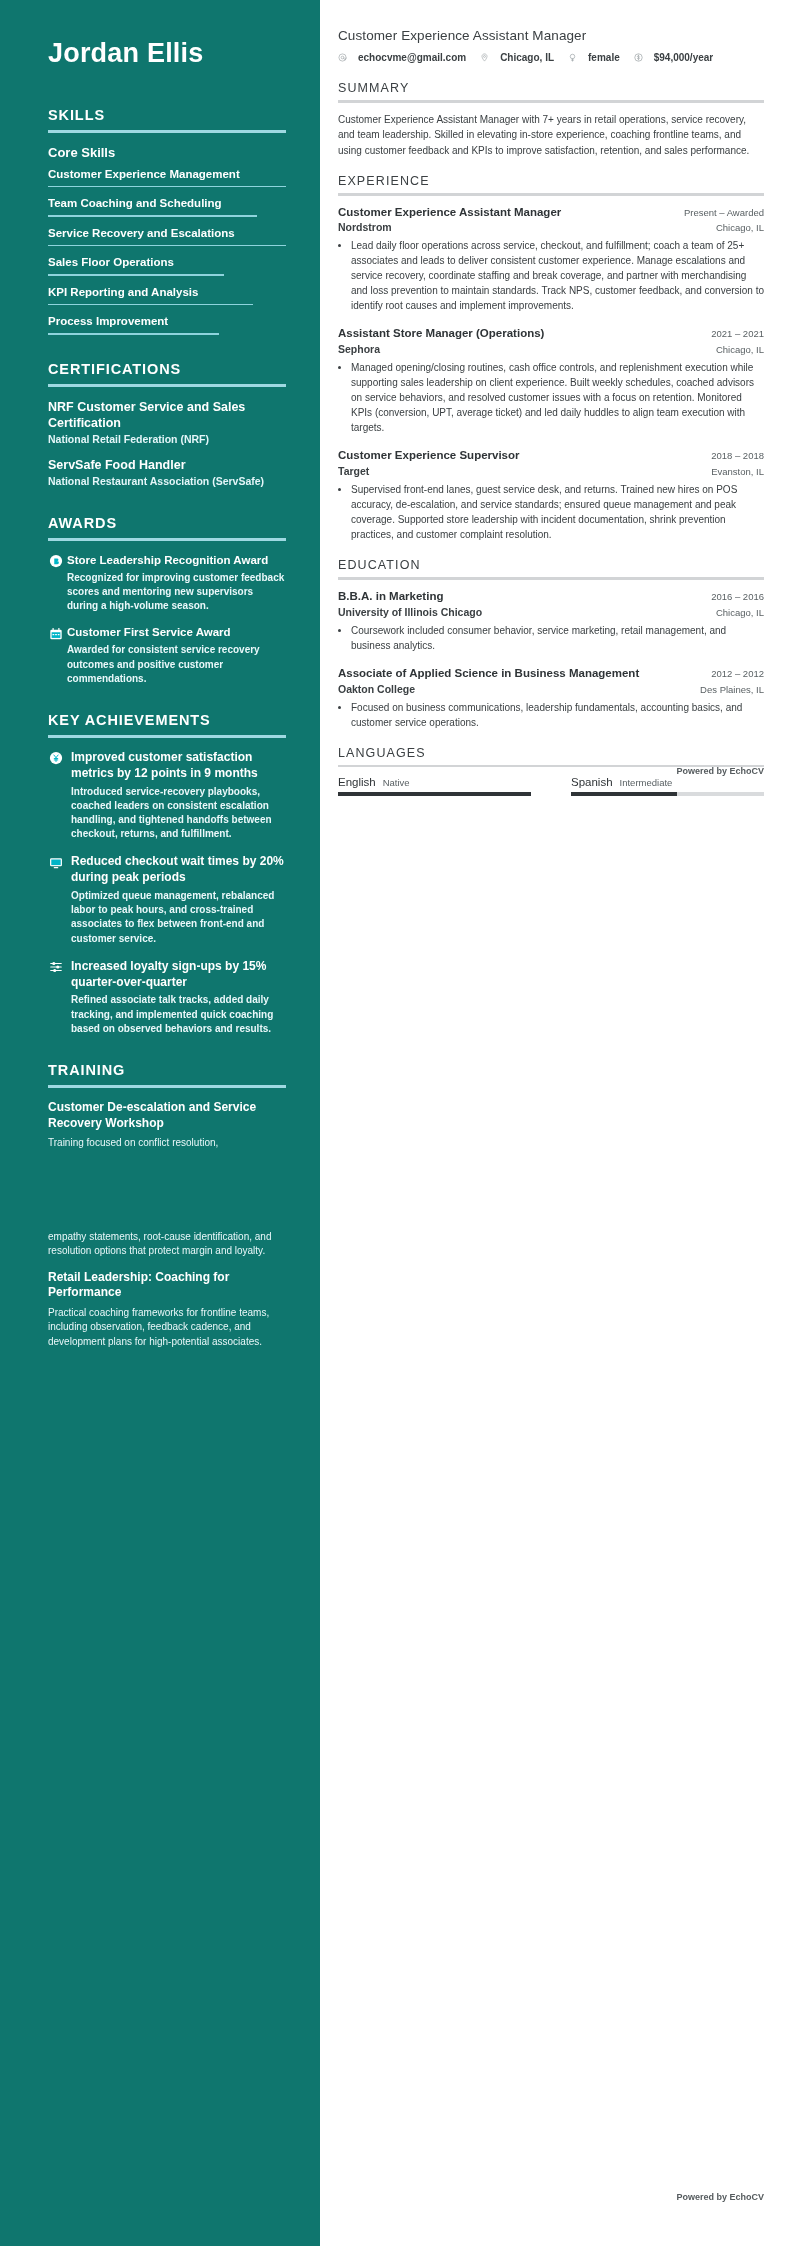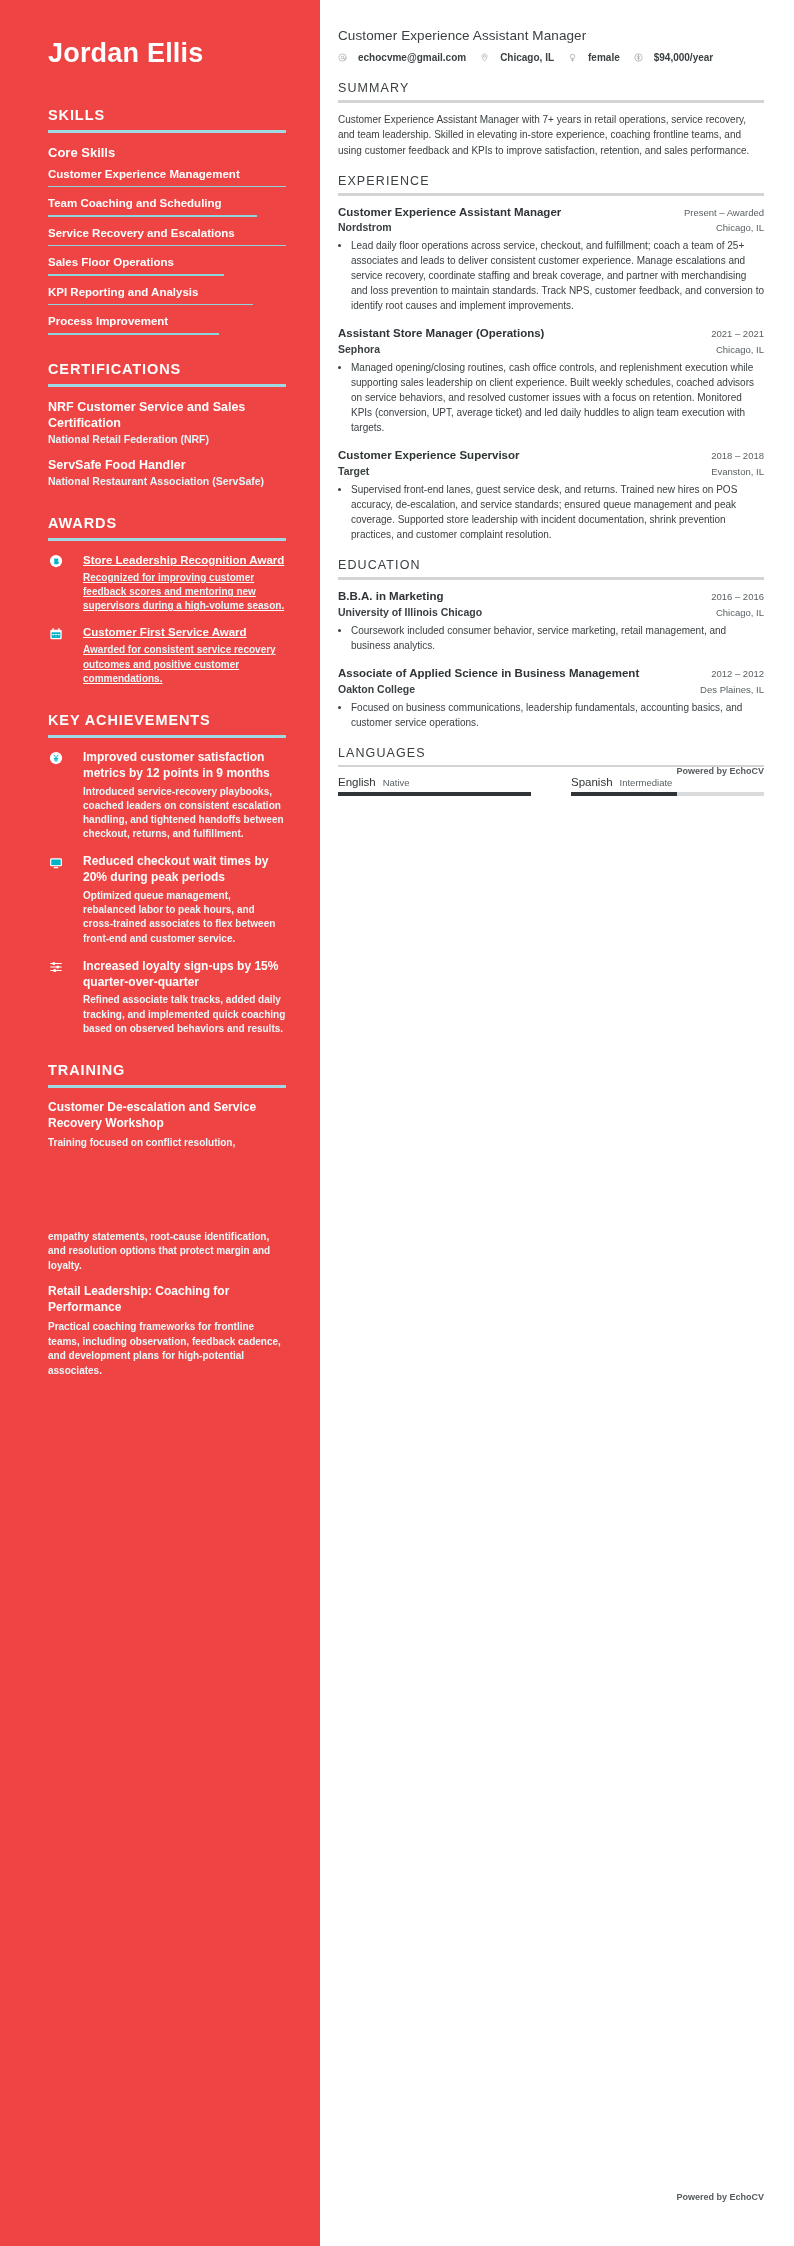--- a/index.html
+++ b/index.html
@@ -16,21 +16,21 @@
     min-height: 2246px;
     background: #ffffff;
     display: flex;
     align-items: stretch;
   }
 
   
   .sidebar {
     width: 320px;
     min-width: 320px;
-    background: #ef4444;
+    background: #0f766e;
     color: #ffffff;
     padding: 38px 34px 40px 48px;
   }
 
   .name {
     font-size: 27px;
     font-weight: bold;
     letter-spacing: 0.2px;
     line-height: 1.15;
     margin-bottom: 38px;
@@ -82,24 +82,23 @@
   .cert-org {
     font-size: 10.5px;
     font-weight: bold;
     color: #e4f6f9;
     margin-top: 2px;
     line-height: 1.3;
   }
 
   .award-item {
     display: flex;
-    gap: 20px;
+    gap: 4px;
     margin-bottom: 12px;
     align-items: flex-start;
-    text-decoration: underline;
   }
   .award-icon {
     width: 15px;
     min-width: 15px;
     height: 15px;
     margin-top: 1px;
     display: flex;
     align-items: center;
     justify-content: center;
   }
@@ -114,21 +113,21 @@
   .award-desc {
     font-size: 10px;
     line-height: 1.42;
     color: #eaf8fa;
     margin-top: 3px;
     font-weight: bold;
   }
 
   .ach-item {
     display: flex;
-    gap: 20px;
+    gap: 8px;
     margin-bottom: 13px;
     align-items: flex-start;
     margin-top: 12px;
   }
   .ach-icon {
     width: 15px;
     min-width: 15px;
     height: 15px;
     margin-top: 1px;
     display: flex;
@@ -155,21 +154,21 @@
     font-size: 12px;
     font-weight: bold;
     color: #ffffff;
     line-height: 1.3;
   }
   .training-desc {
     font-size: 10px;
     line-height: 1.45;
     color: #eaf8fa;
     margin-top: 5px;
-    font-weight: bold;
+    font-weight: normal;
   }
   .training-gap { height: 68px; }
 
   
   .main {
     flex: 1;
     padding: 28px 30px 30px 18px;
     color: #2f3437;
     position: relative;
   }

